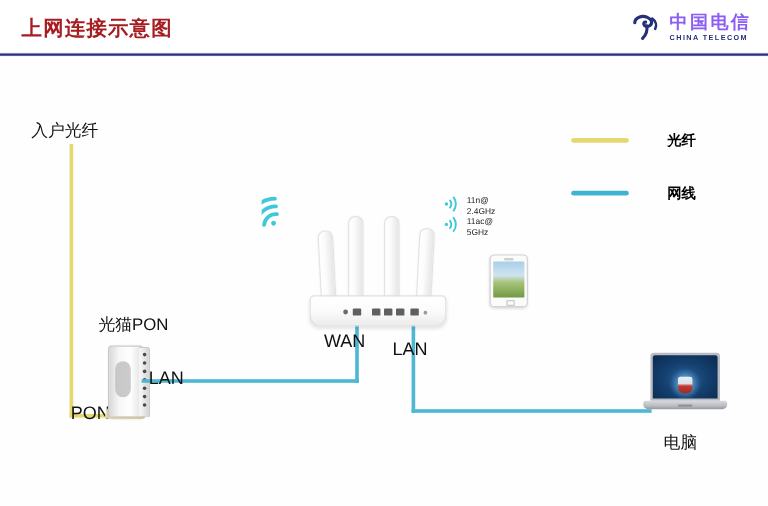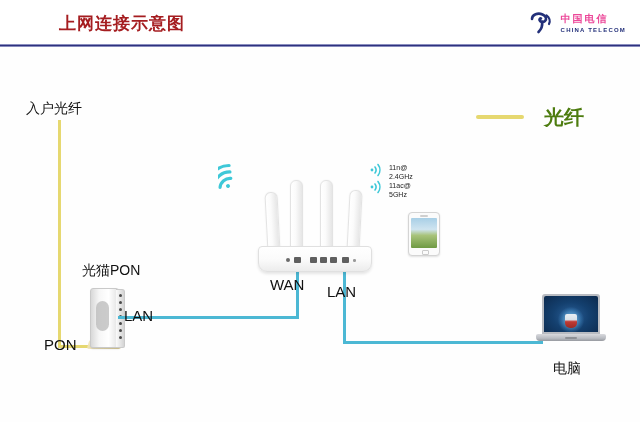--- a/index.html
+++ b/index.html
@@ -32,21 +32,20 @@
   }
   .page-title {
     position: absolute;
     left: 18px;
     top: 12px;
     font-size: 17px;
     font-weight: bold;
     color: #a51d20;
     letter-spacing: 1px;
     white-space: nowrap;
-    margin-left: 41px;
   }
   .header-rule {
     position: absolute;
     left: 0;
     top: 44px;
     width: 640px;
     height: 3px;
     background: linear-gradient(to bottom, #c3c6e8 0%, #2b2f7a 45%, #3a3f8f 70%, #e8e9f5 100%);
   }
   .logo {
@@ -63,23 +62,23 @@
     position: relative;
     flex: none;
   }
   .logo-text {
     display: flex;
     flex-direction: column;
     align-items: flex-start;
     line-height: 1;
   }
   .logo-cn {
-    font-size: 10px;
+    font-size: 15px;
     font-weight: bold;
-    color: #ec4899;
+    color: #8b5cf6;
     letter-spacing: 2px;
   }
   .logo-en {
     font-size: 6px;
     font-weight: bold;
     color: #23307a;
     letter-spacing: 1.2px;
     margin-top: 3px;
   }
 
@@ -94,24 +93,24 @@
     align-items: center;
     height: 44px;
   }
   .legend-swatch {
     width: 48px;
     height: 4px;
     border-radius: 2px;
     flex: none;
   }
   .legend-label {
-    margin-left: 20px;
-    font-size: 20px;
+    margin-left: 32px;
+    font-size: 12px;
     font-weight: bold;
-    color: #4d7c0f;
+    color: #000000;
     white-space: nowrap;
   }
 
   
   .lbl {
     position: absolute;
     white-space: nowrap;
     color: #111111;
     font-weight: normal;
   }
@@ -392,29 +391,33 @@
         <span class="logo-en">CHINA TELECOM</span>
       </span>
     </div>
   </div>
 
   <div class="legend">
     <div class="legend-row">
       <span class="legend-swatch" style="background:#e6d870;"></span>
       <span class="legend-label">光纤</span>
     </div>
+    <div class="legend-row">
+      <span class="legend-swatch" style="background:#3fb3d4;"></span>
+      <span class="legend-label">网线</span>
+    </div>
   </div>
 
   <div class="wire wire-v" style="left:58px; top:120px; height:228px; background:#e6d870;"></div>
 
   <div class="wire wire-h" style="left:58px; top:345px; width:52px; background:#e6d870;"></div>
 
   <div class="lbl" style="left:26px; top:100px; font-size:14px;">入户光纤</div>
 
-  <div class="lbl" style="left:44px; top:336px; font-size:15px;">PON</div>
+  <div class="lbl" style="left:59px; top:336px; font-size:15px;">PON</div>
 
   <div class="lbl" style="left:82px; top:262px; font-size:14px;text-align:center;">光猫PON</div>
 
   <div class="onu">
     <div class="onu-base"></div>
     <div class="onu-body">
       <div class="onu-speaker"></div>
     </div>
     <div class="onu-side"></div>
     <div class="onu-led" style="top:6px;"></div>

